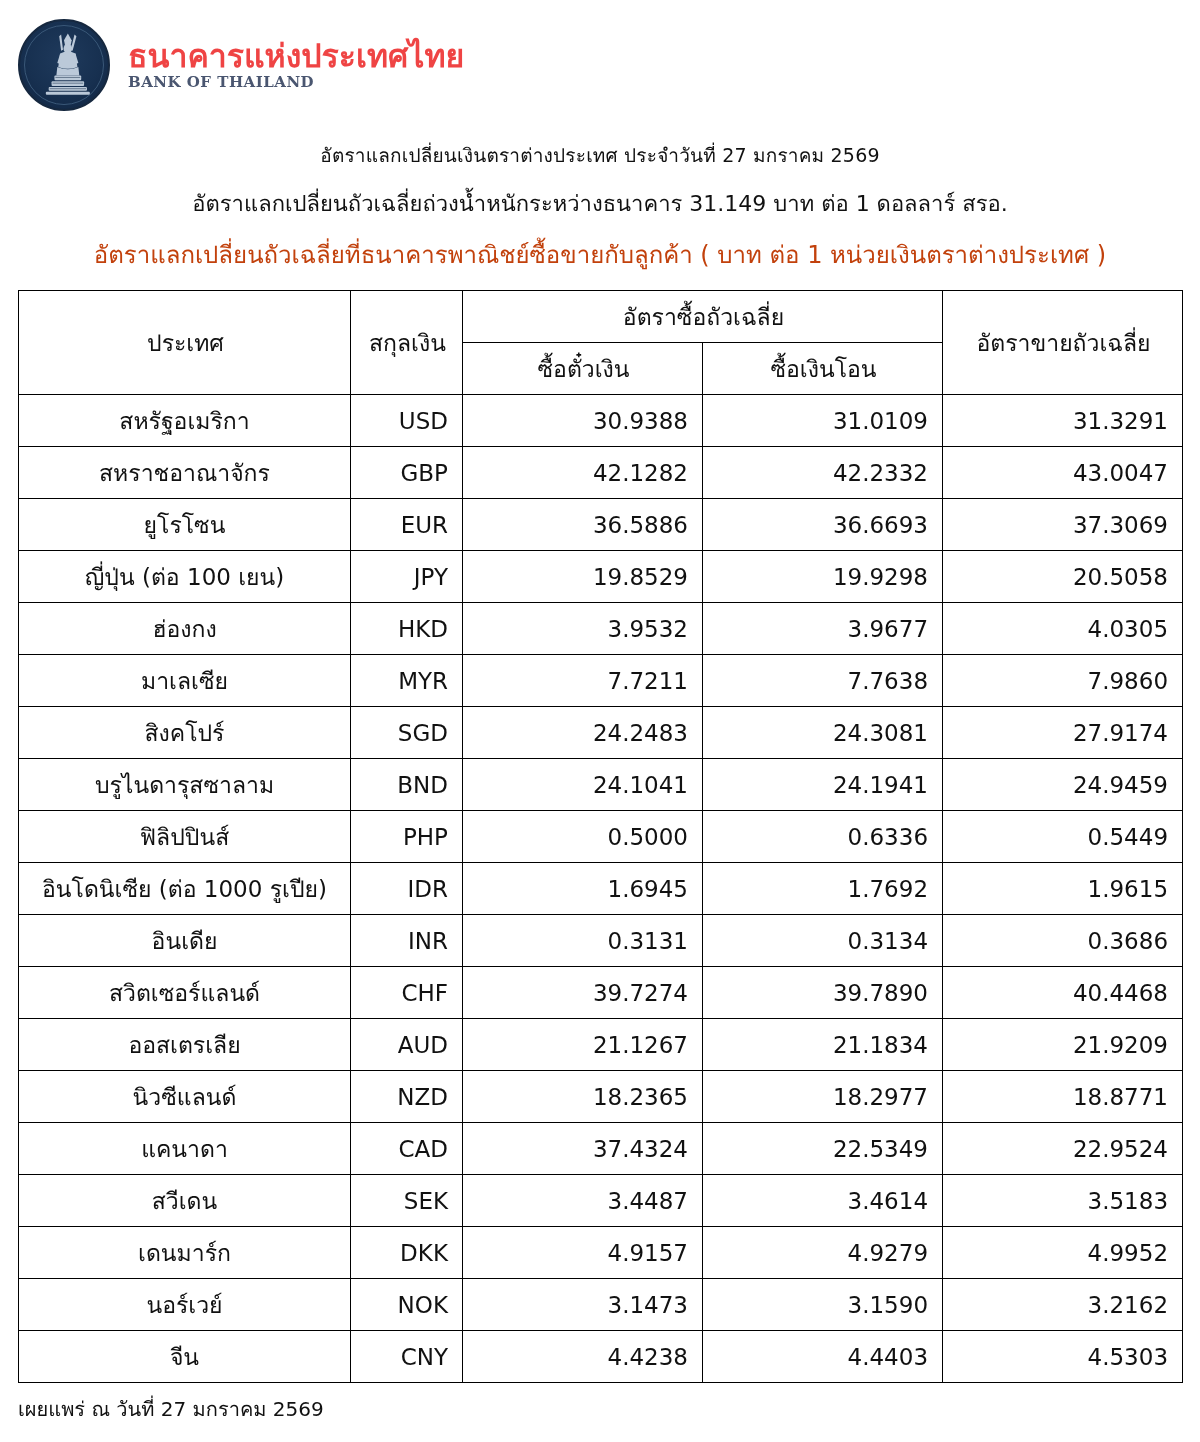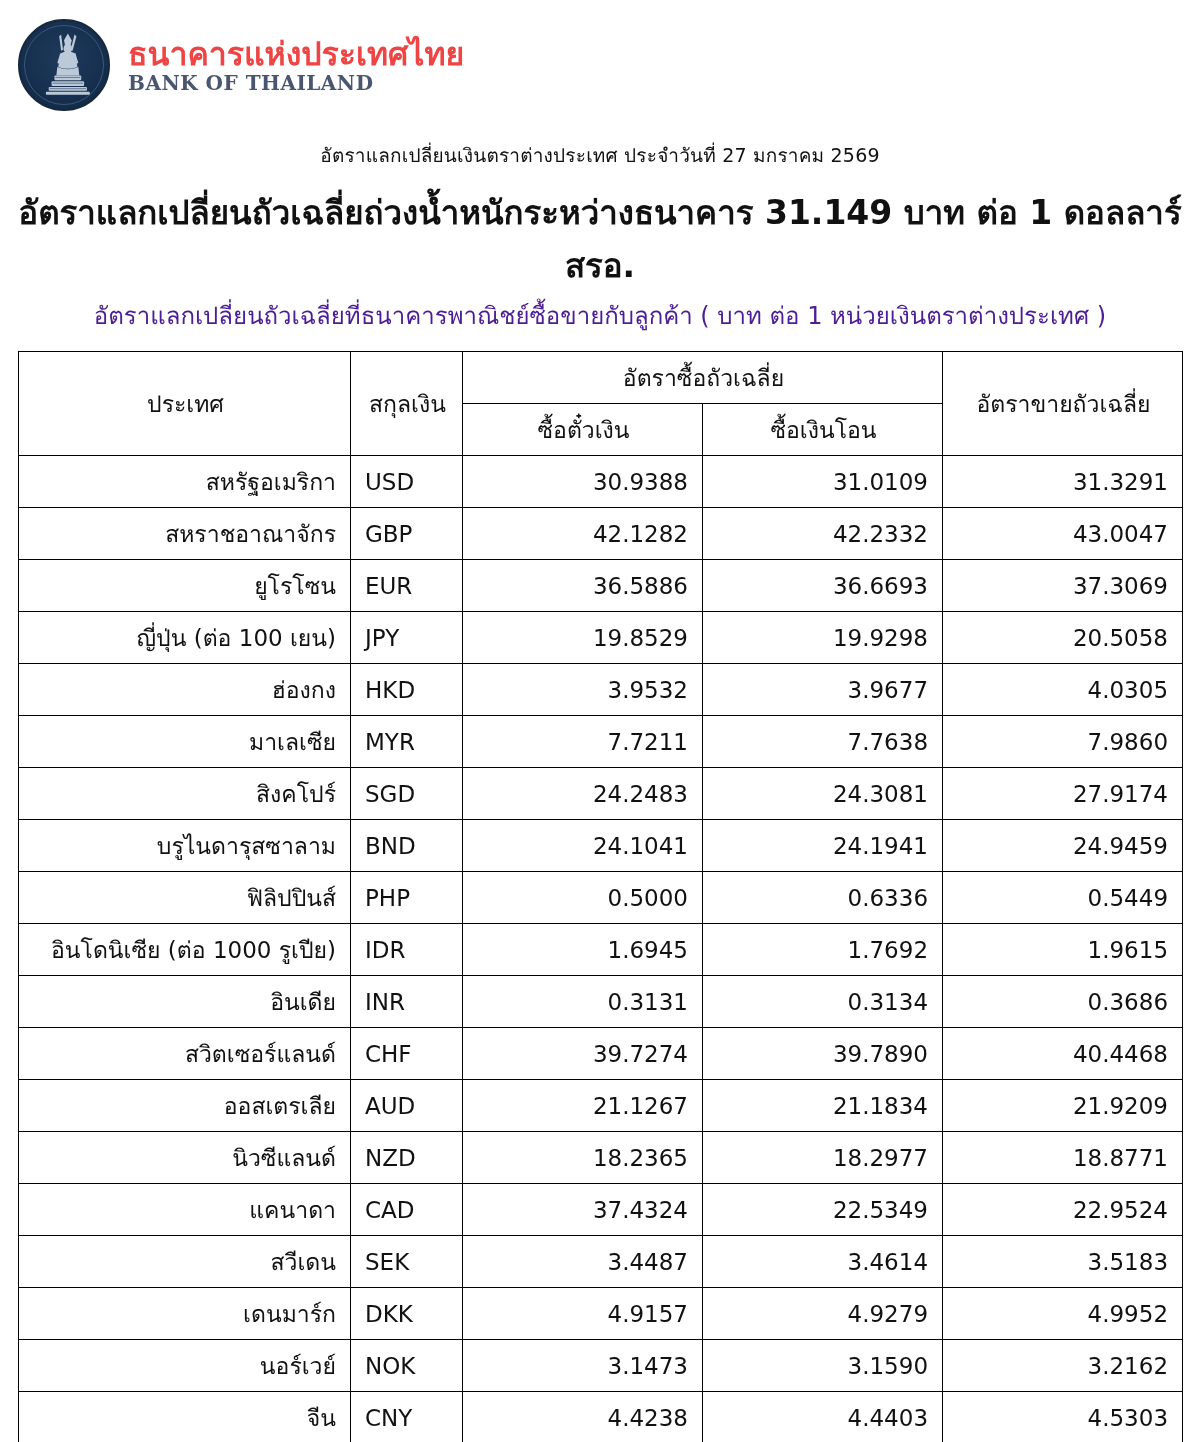--- a/index.html
+++ b/index.html
@@ -49,48 +49,48 @@
   }
   .brand-th {
     font-size: 32px;
     font-weight: 700;
     color: #ef4444;
     letter-spacing: 0px;
     white-space: nowrap;
   }
   .brand-en {
     font-family: "DejaVu Serif", "Liberation Serif", serif;
-    font-size: 20px;
+    font-size: 15px;
     font-weight: 700;
     color: #4a5670;
     letter-spacing: 0.5px;
     margin-top: 3px;
     white-space: nowrap;
   }
 
   
   .titles { text-align: center; }
   .title-main {
     font-size: 19px;
     font-weight: 400;
     color: #111111;
     margin: 22px 0 0 0;
     letter-spacing: 0.2px;
   }
   .title-sub {
-    font-size: 33px;
-    font-weight: 700;
+    font-size: 22px;
+    font-weight: 400;
     color: #111111;
     margin: 16px 0 0 0;
   }
   .title-sub2 {
     font-size: 24px;
     font-weight: 400;
-    color: #4c1d95;
-    margin: 4px 0 0 0;
+    color: #c2410c;
+    margin: 14px 0 0 0;
   }
 
   
   .table-wrap {
     margin: 16px 18px 0 18px;
   }
   table.fx {
     width: 1164px;
     border-collapse: collapse;
     table-layout: fixed;
@@ -104,22 +104,22 @@
     height: 52px;
     vertical-align: middle;
   }
   table.fx th { text-align: center; padding-left: 16px; }
   .col-country { width: 332px; }
   .col-code    { width: 112px; }
   .col-bill    { width: 240px; }
   .col-trans   { width: 240px; }
   .col-sell    { width: 240px; }
 
-  td.country { text-align: right; }
-  td.code    { text-align: left; }
+  td.country { text-align: center; }
+  td.code    { text-align: right; }
   td.num     { text-align: right; padding-right: 16px; }
 
   th.hdr-tall { height: 56px; }
 
   
   .footer {
     margin: 10px 0 0 18px;
     font-size: 20px;
     color: #111111;
   }

